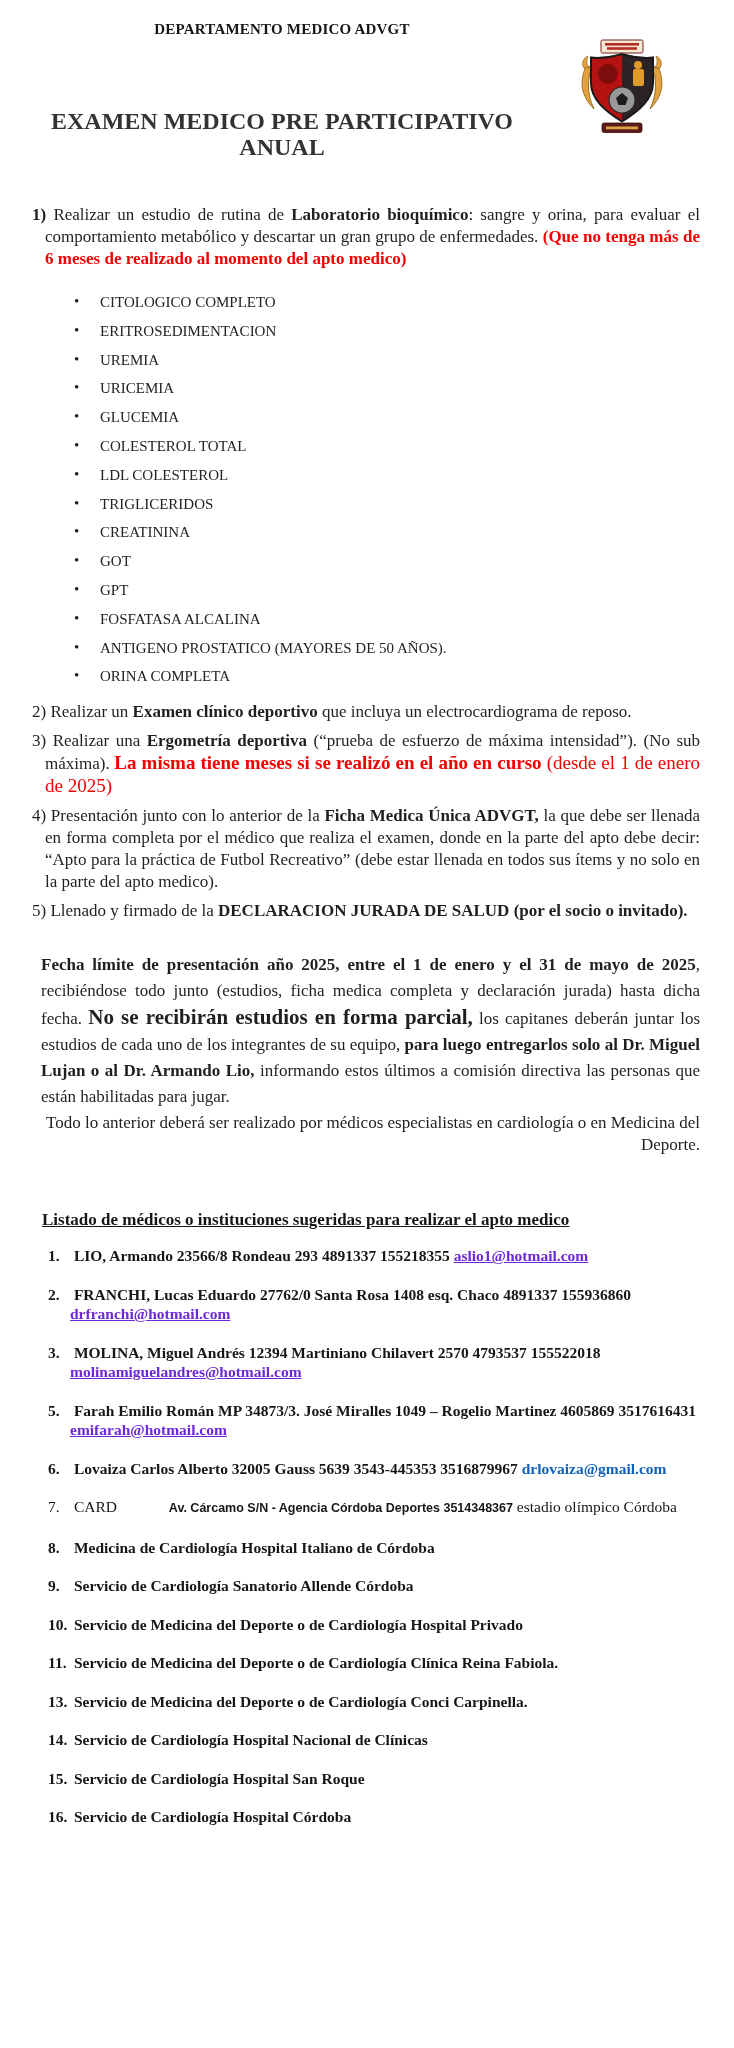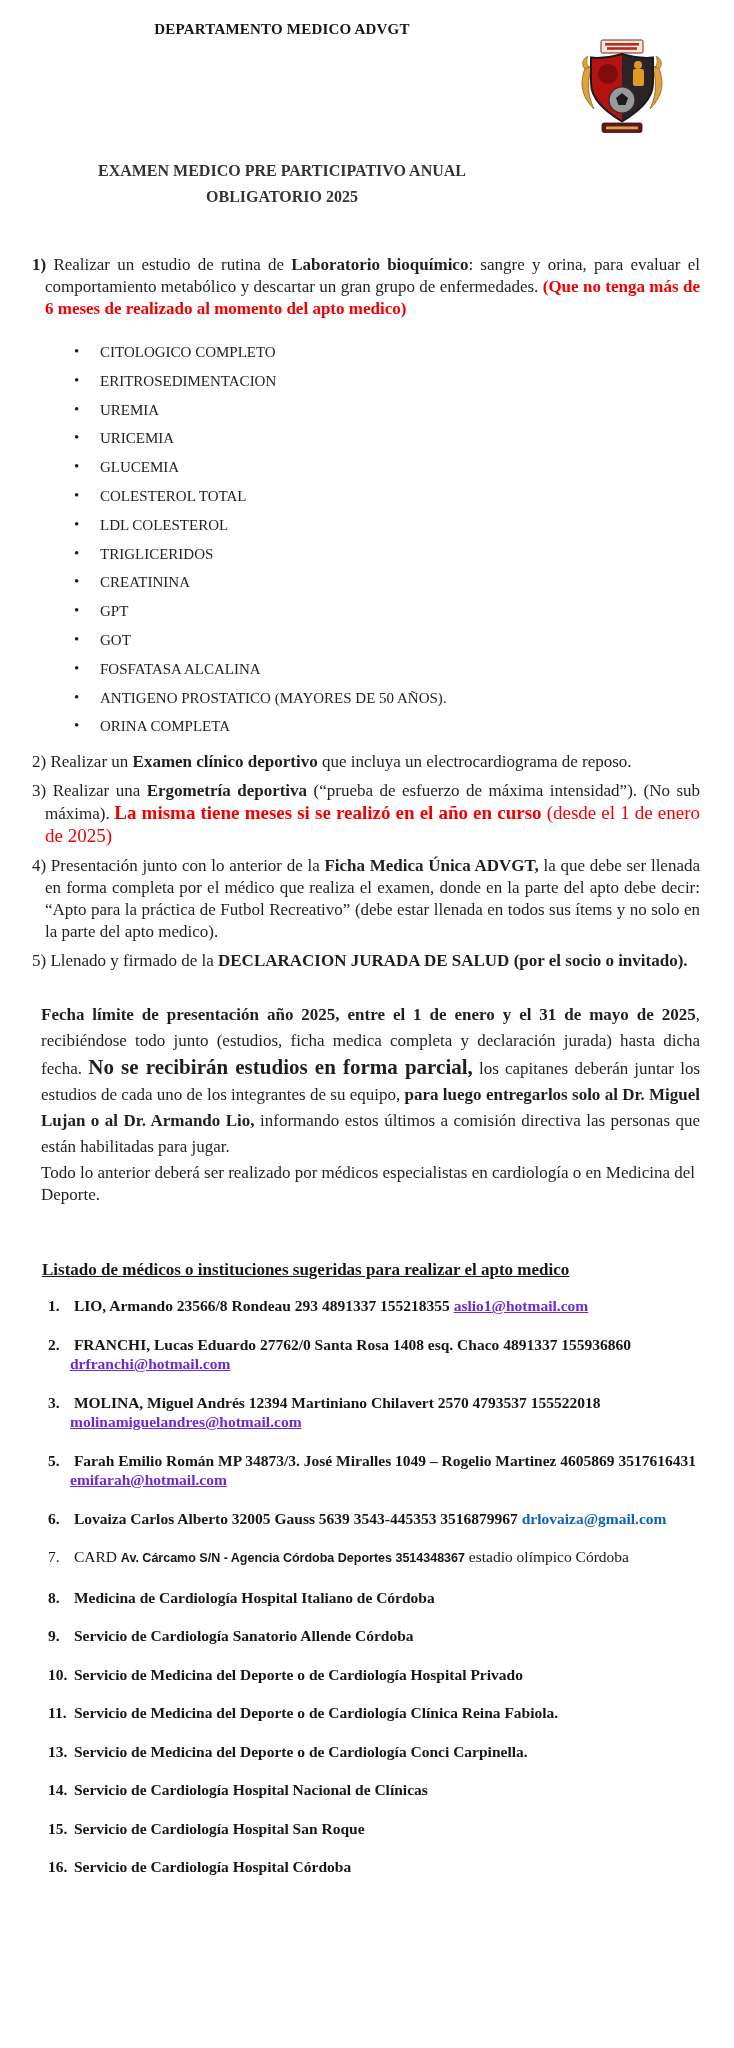--- a/index.html
+++ b/index.html
@@ -3,53 +3,53 @@
 <meta charset="utf-8">
 <style>
   html,body{margin:0;padding:0;}
   body{
     width:734px;height:2048px;background:#ffffff;position:relative;overflow:hidden;
     font-family:"Liberation Serif","DejaVu Serif",serif;color:#1f1f1f;
   }
   .page{padding:20px 34px 0 32px;position:relative;}
   .centerblock{width:500px;text-align:center;}
   .header-text{font-size:15px;font-weight:bold;color:#161616;letter-spacing:.2px;}
-  .titleblock{margin-top:120px;font-size:16px;font-weight:bold;line-height:26px;color:#333333;}
+  .titleblock{margin-top:70px;font-size:24px;font-weight:bold;line-height:26px;color:#333333;}
   .tl{display:block;}
   .logo{position:absolute;top:38px;left:577px;width:90px;height:100px;}
 
   .olitem{position:relative;padding-left:13px;text-indent:-13px;font-size:17px;line-height:22px;text-align:justify;}
   .olitem .num{display:inline-block;min-width:13px;text-indent:0;}
   .num-bold{font-weight:bold;}
   .first-item{margin-top:44px;}
   .items-wrap{margin-top:16px;}
   .items-wrap .olitem{margin-top:7px;}
 
   .bullets{margin:24px 0 0 40px;padding:0;list-style:none;font-size:15px;line-height:16.8px;color:#222;}
   .bullets li{padding-left:28px;position:relative;margin-top:12px;}
   .bullets li::before{content:"\2022";position:absolute;left:2px;top:-1px;font-size:15px;}
 
   .deadline{margin:30px 0 0 9px;font-size:17px;line-height:26px;text-align:justify;}
-  .closing{margin:2px 0 12px 9px;font-size:17px;line-height:22px;}
+  .closing{margin:2px 0 12px 9px;font-size:17px;line-height:22px;text-align:right;}
 
   .doc-heading{margin:54px 0 16px 10px;font-size:17px;font-weight:bold;text-decoration:underline;color:#161616;}
   .doctors{margin-left:16px;}
   .doc{position:relative;padding-left:22px;text-indent:-22px;font-size:15.5px;line-height:19.5px;margin-bottom:19px;color:#161616;}
   .doc .num{display:inline-block;min-width:22px;text-indent:0;}
   .doc.justify{text-align:justify;}
 
   .seg-n{}
   .seg-b{font-weight:bold;}
   .seg-rb{color:#f40000;font-weight:bold;}
   .seg-rb2{color:#f40000;font-weight:bold;font-size:19px;}
   .seg-r2{color:#f40000;font-size:19px;}
   .seg-bb{font-weight:bold;font-size:21px;}
   .seg-lk{color:#6d28d9;font-weight:bold;text-decoration:underline;cursor:pointer;}
   .seg-lkn{color:#0f62ba;font-weight:bold;text-decoration:none;cursor:pointer;}
-  .seg-sb{font-family:"Liberation Sans","DejaVu Sans",sans-serif;font-size:12.5px;font-weight:bold;}
+  .seg-sb{font-family:"Liberation Sans","DejaVu Sans",sans-serif;font-size:12.5px;font-weight:bold;margin-left:48px;}
 </style>
 </head>
 <body>
 
 <div class="page">
 
   <div class="centerblock">
     <span class="header-text">DEPARTAMENTO MEDICO ADVGT</span>
   </div>
 
@@ -74,39 +74,38 @@
     <polygon points="45,55 51,60 48.5,67 41.5,67 39,60" fill="#1c1c1c"></polygon>
 
     <path d="M45,16 C36,18.5 22,20.5 14,19.5 L14,45 C14,61 28,73 45,83.5 C62,73 76,61 76,45 L76,19.5 C68,20.5 54,18.5 45,16 Z" fill="none" stroke="#1a1a1a" stroke-width="2"></path>
 
     <rect x="25" y="85" width="40" height="9.5" rx="2" fill="#5e1a1a" stroke="#3a0f0f" stroke-width="0.8"></rect>
     <rect x="29" y="88.5" width="32" height="2.8" fill="#d9a441"></rect>
   </svg>
 
   <div class="centerblock titleblock">
     <span class="tl">EXAMEN MEDICO PRE PARTICIPATIVO ANUAL</span>
-    <span class="tl">OBLIGATORIO 2025</span>
   </div>
 
   <div class="first-item">
       <div class="olitem"><span class="num num-bold">1)</span>&nbsp;<span class="seg-n">Realizar un estudio de rutina de </span><span class="seg-b">Laboratorio bioquímico</span><span class="seg-n">: sangre y orina, para evaluar el comportamiento metabólico y descartar un gran grupo de enfermedades. </span><span class="seg-rb">(Que no tenga más de 6 meses de realizado al momento del apto medico)</span></div>
     </div>
 
   <ul class="bullets">
       <li>CITOLOGICO COMPLETO</li>
       <li>ERITROSEDIMENTACION</li>
       <li>UREMIA</li>
       <li>URICEMIA</li>
       <li>GLUCEMIA</li>
       <li>COLESTEROL TOTAL</li>
       <li>LDL COLESTEROL</li>
       <li>TRIGLICERIDOS</li>
       <li>CREATININA</li>
+      <li>GOT</li>
       <li>GPT</li>
-      <li>GOT</li>
       <li>FOSFATASA ALCALINA</li>
       <li>ANTIGENO PROSTATICO (MAYORES DE 50 AÑOS).</li>
       <li>ORINA COMPLETA</li>
     </ul>
 
   <div class="items-wrap">
       <div class="olitem"><span class="num">2)</span>&nbsp;<span class="seg-n">Realizar un </span><span class="seg-b">Examen clínico deportivo</span><span class="seg-n"> que incluya un electrocardiograma de reposo.</span></div>
       <div class="olitem"><span class="num">3)</span>&nbsp;<span class="seg-n">Realizar una </span><span class="seg-b">Ergometría deportiva</span><span class="seg-n"> (“prueba de esfuerzo de máxima intensidad”). (No sub máxima). </span><span class="seg-rb2">La misma tiene meses si se realizó en el año en curso</span><span class="seg-r2"> (desde el 1 de enero de 2025)</span></div>
       <div class="olitem"><span class="num">4)</span>&nbsp;<span class="seg-n">Presentación junto con lo anterior de la </span><span class="seg-b">Ficha Medica Única ADVGT,</span><span class="seg-n"> la que debe ser llenada en forma completa por el médico que realiza el examen, donde en la parte del apto debe decir: “Apto para la práctica de Futbol Recreativo” (debe estar llenada en todos sus ítems y no solo en la parte del apto medico).</span></div>
       <div class="olitem"><span class="num">5)</span>&nbsp;<span class="seg-n">Llenado y firmado de la </span><span class="seg-b">DECLARACION JURADA DE SALUD (por el socio o invitado).</span></div>

